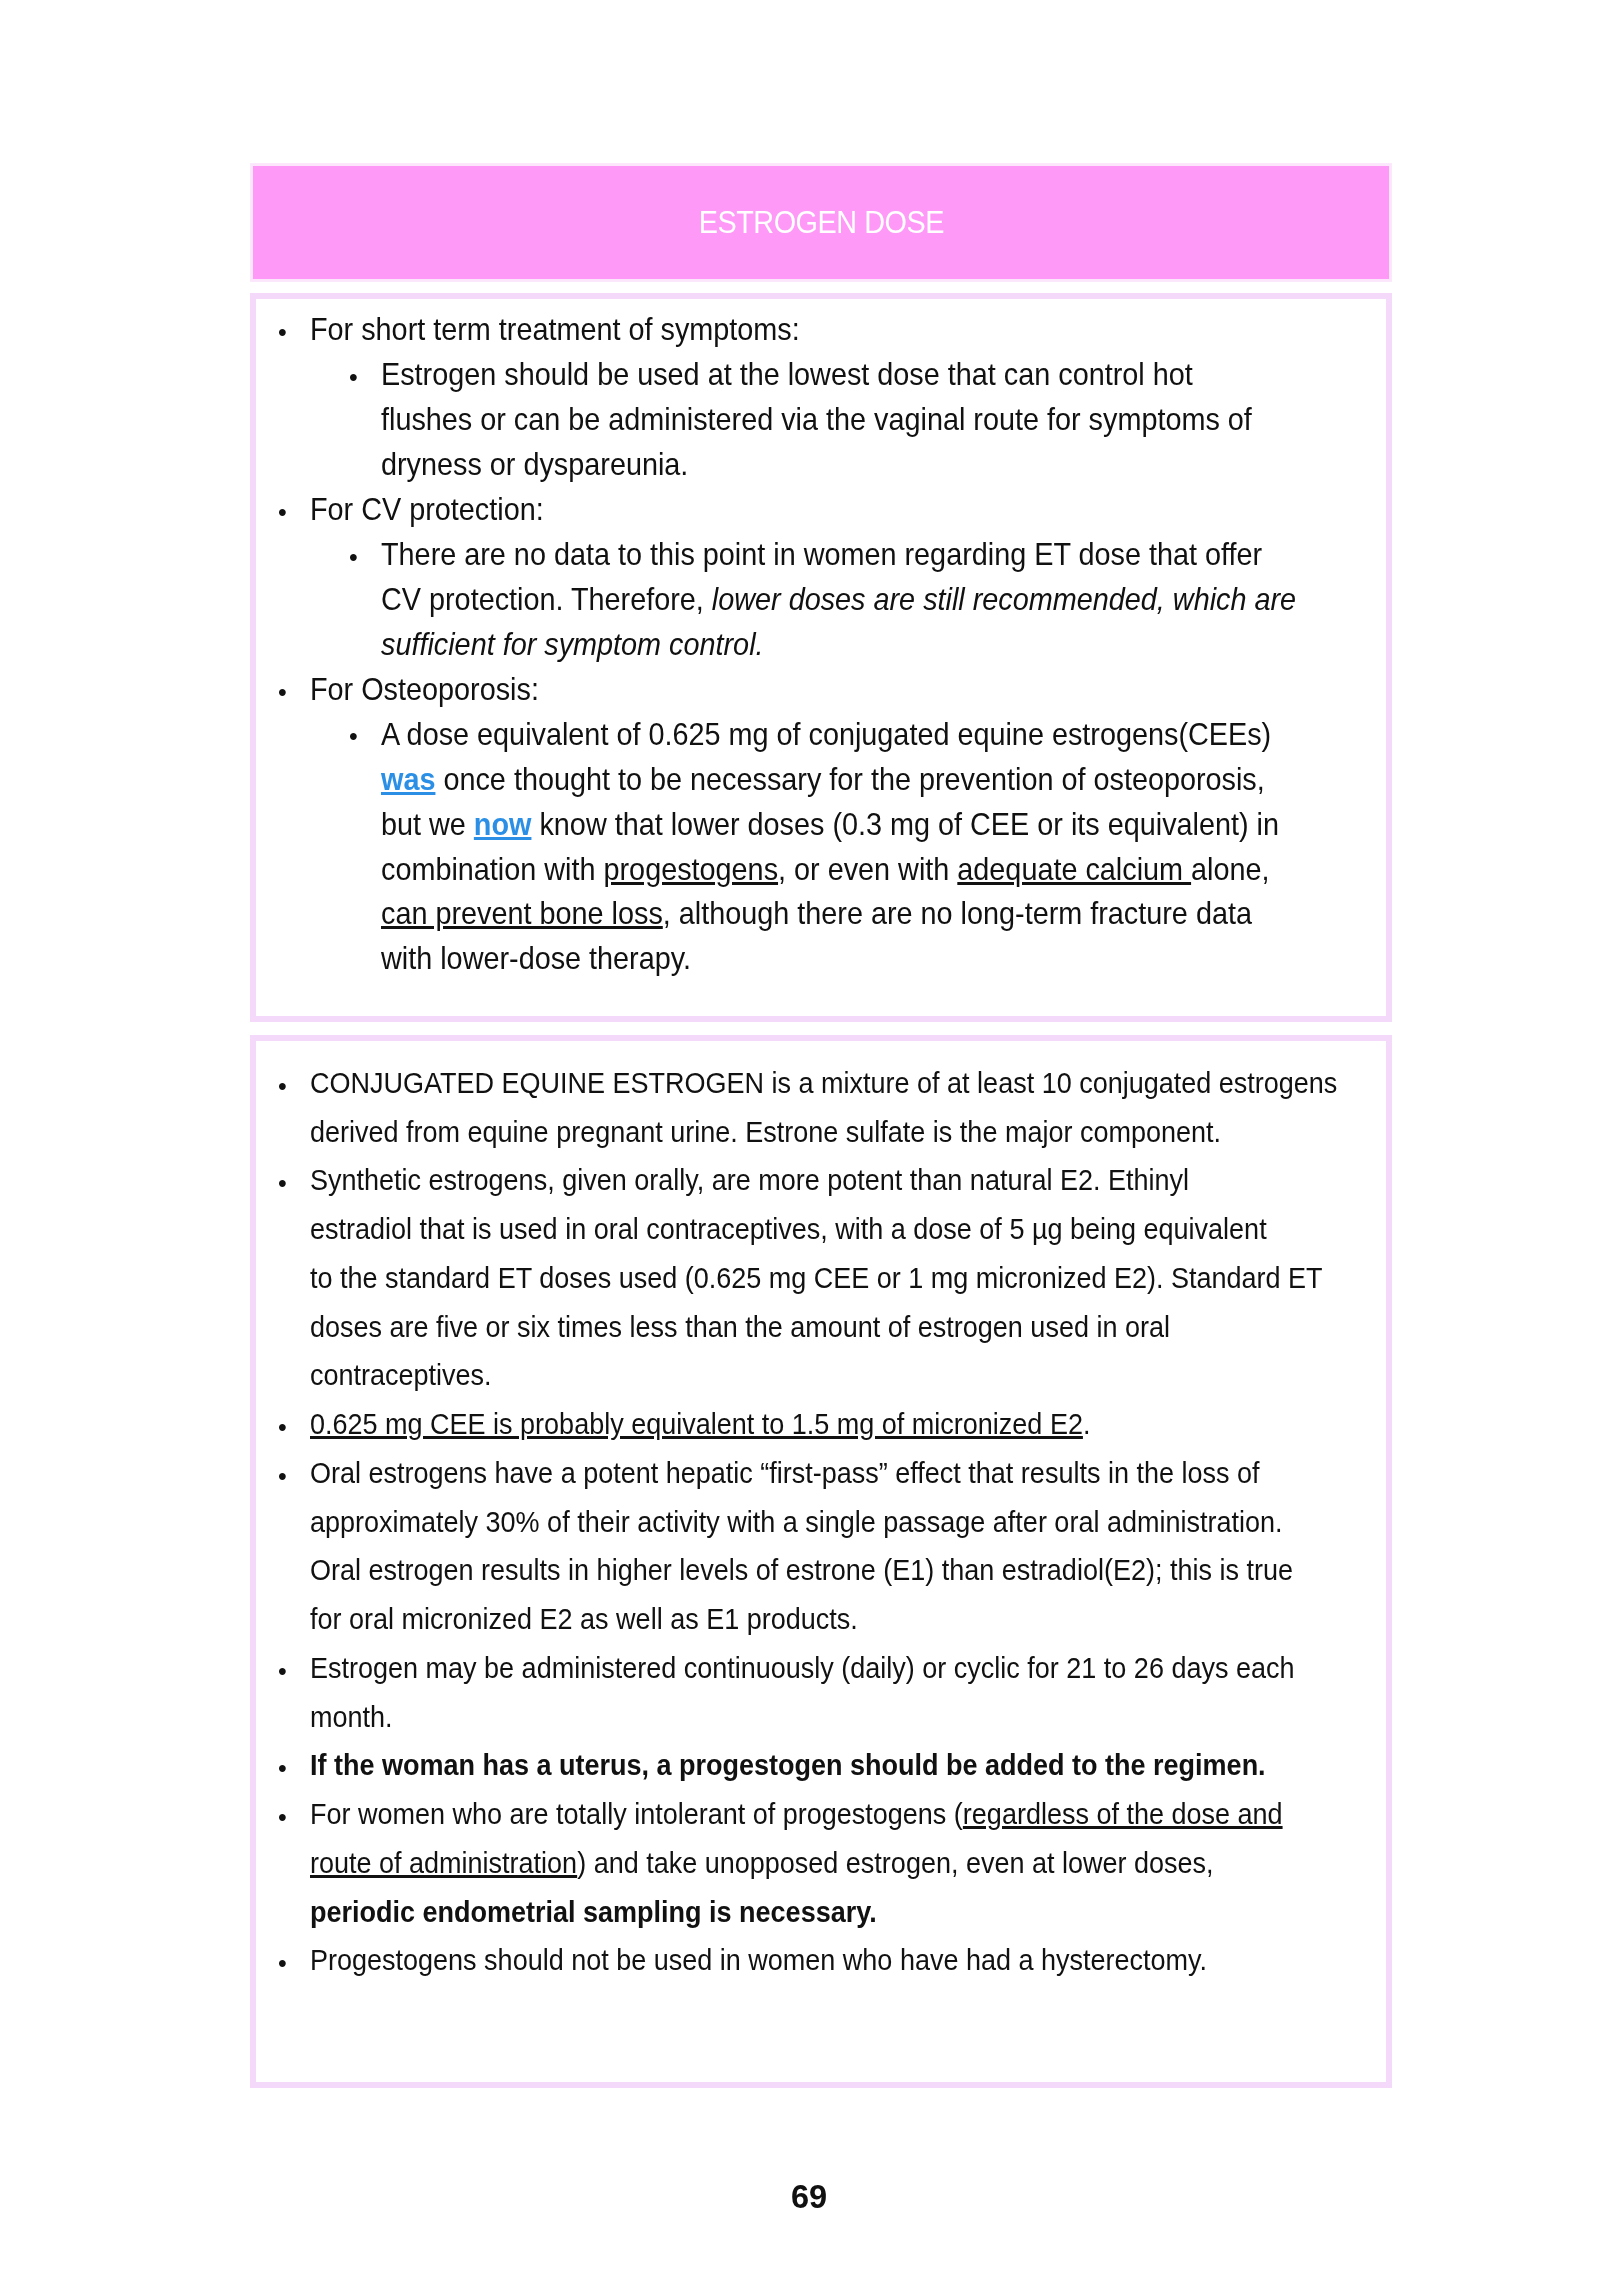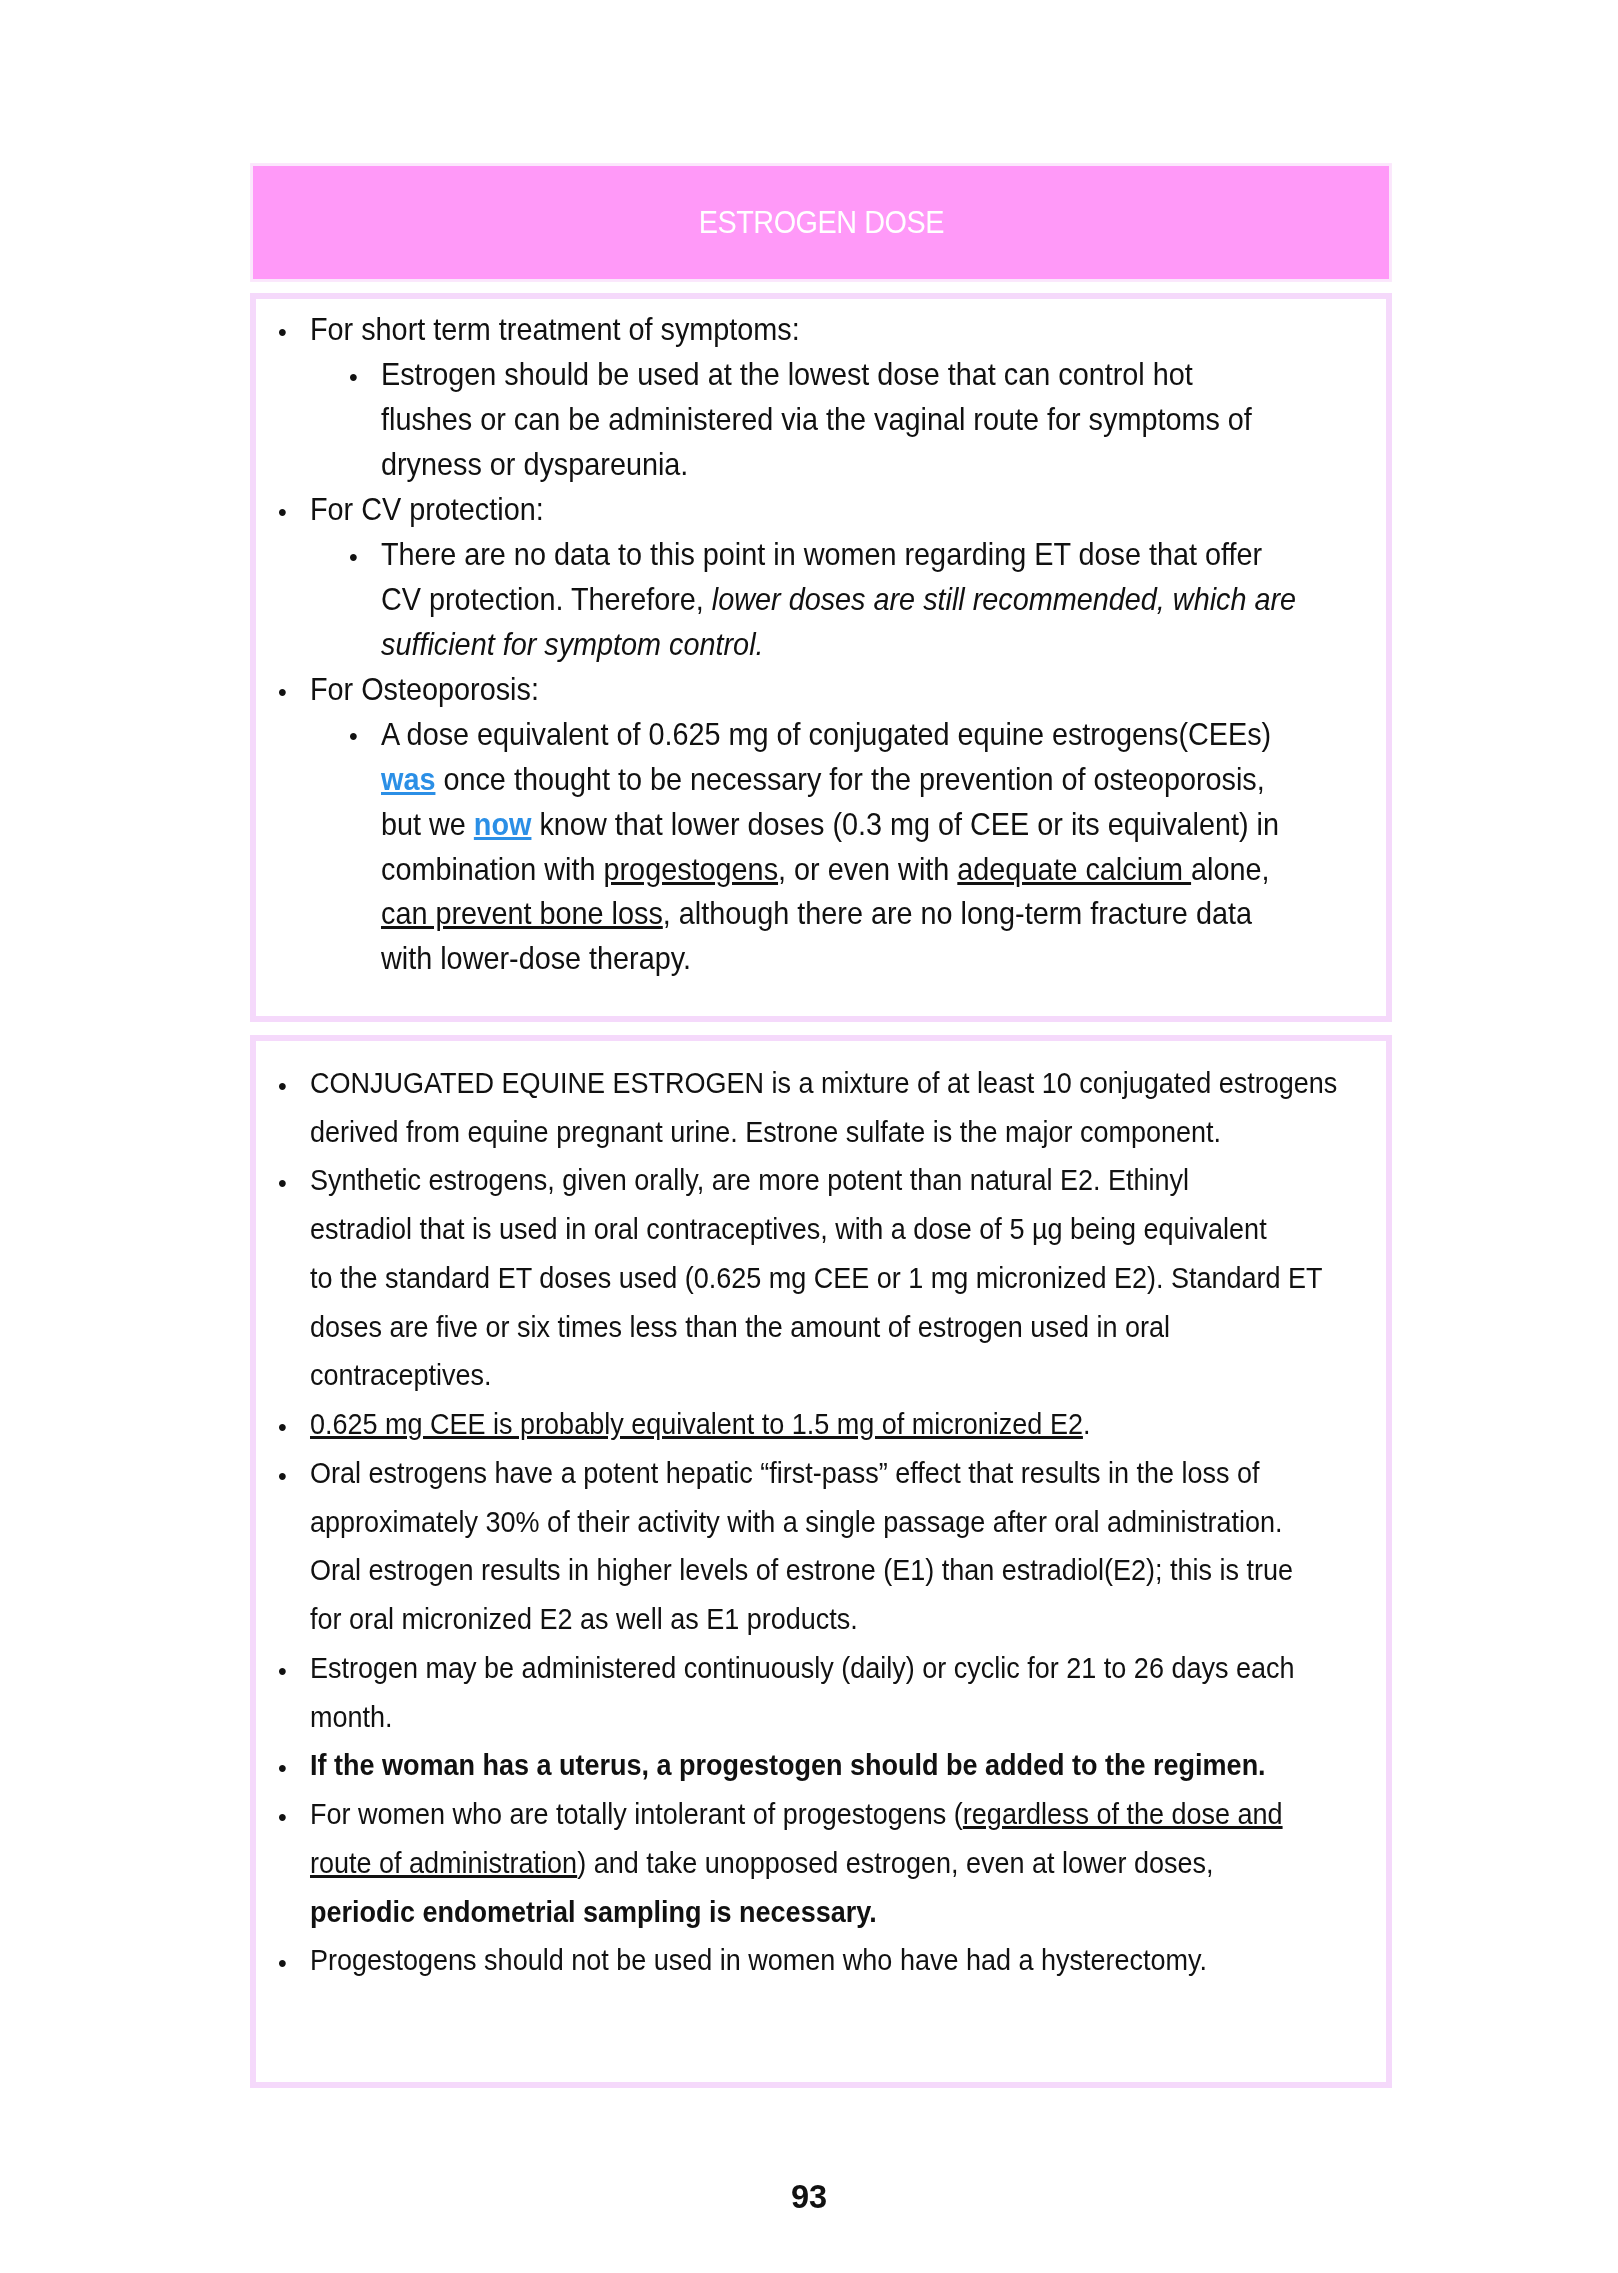--- a/index.html
+++ b/index.html
@@ -109,14 +109,14 @@
   </div>
   <div class="line b2" style="left:54px; top:805px;">
     <span class="u">route of administration</span><span>) and take unopposed estrogen, even at lower doses,</span>
   </div>
   <div class="line b2 bold" style="left:54px; top:854px;">periodic endometrial sampling is necessary.</div>
 
   <span class="bullet" style="left:22px; top:908px;">•</span>
   <div class="line b2" style="left:54px; top:902px;">Progestogens should not be used in women who have had a hysterectomy.</div>
 </div>
 
-<div class="page-number">93</div>
+<div class="page-number">69</div>
 
 
 </body></html>

